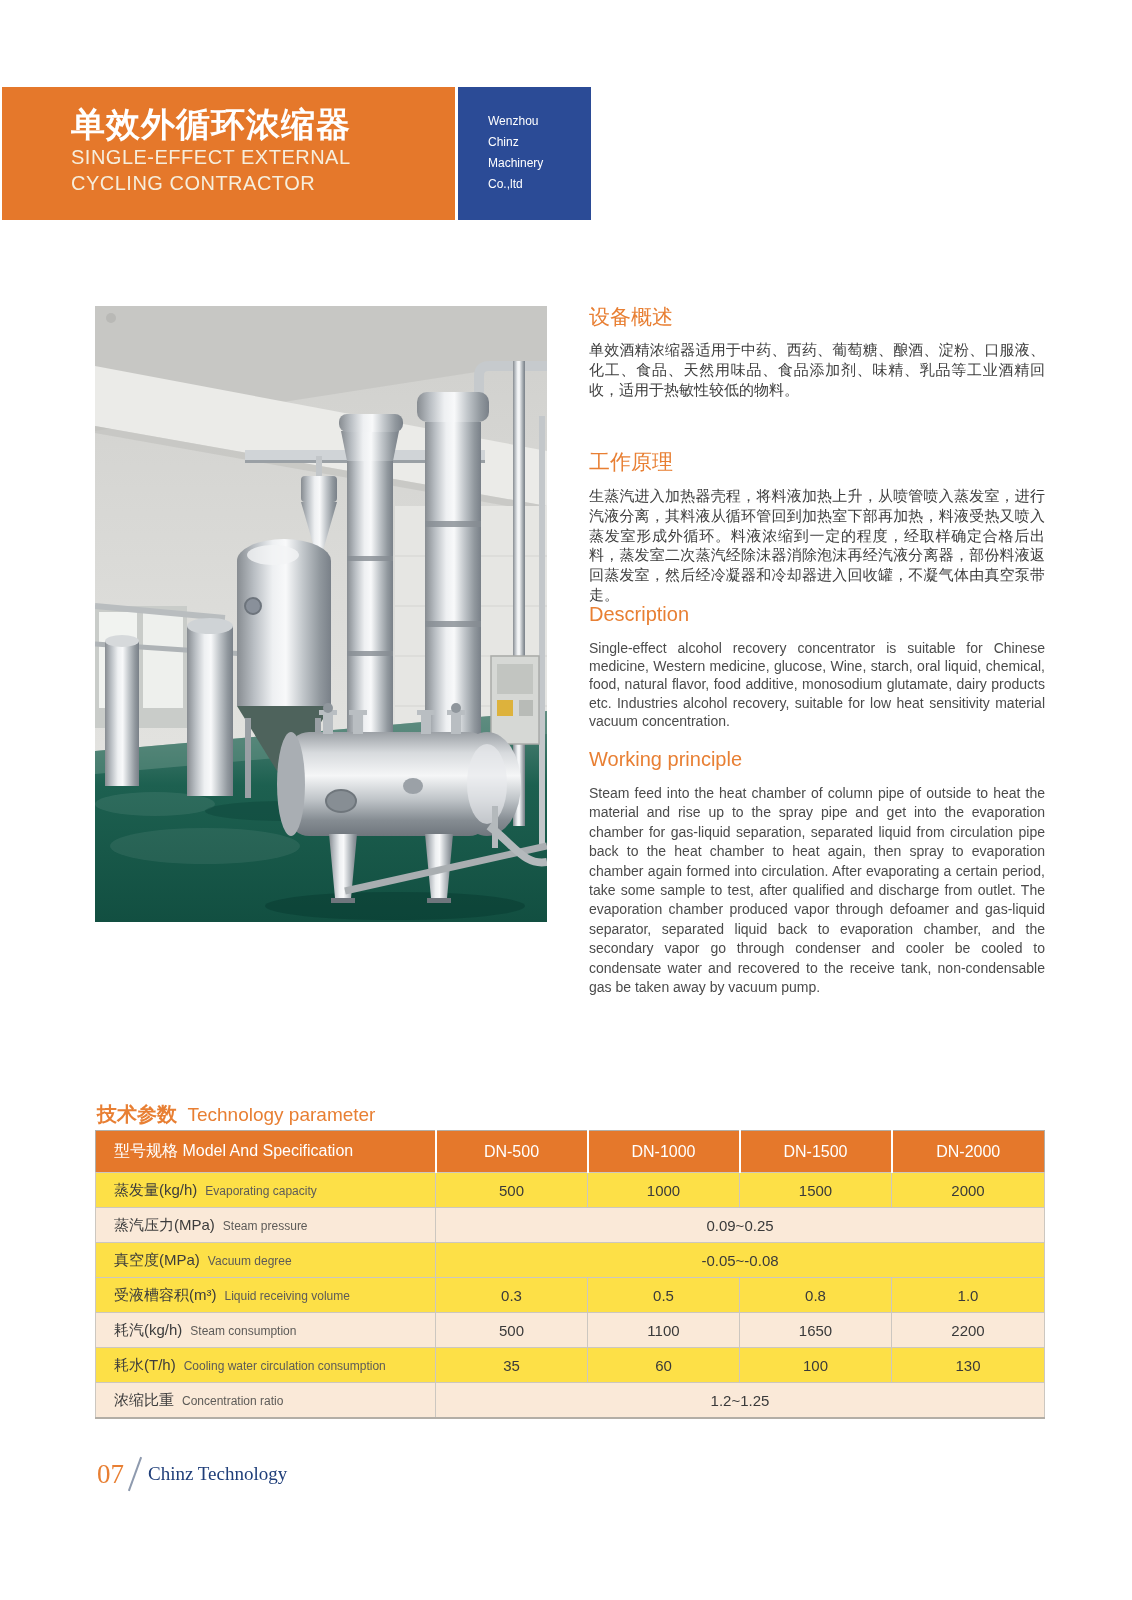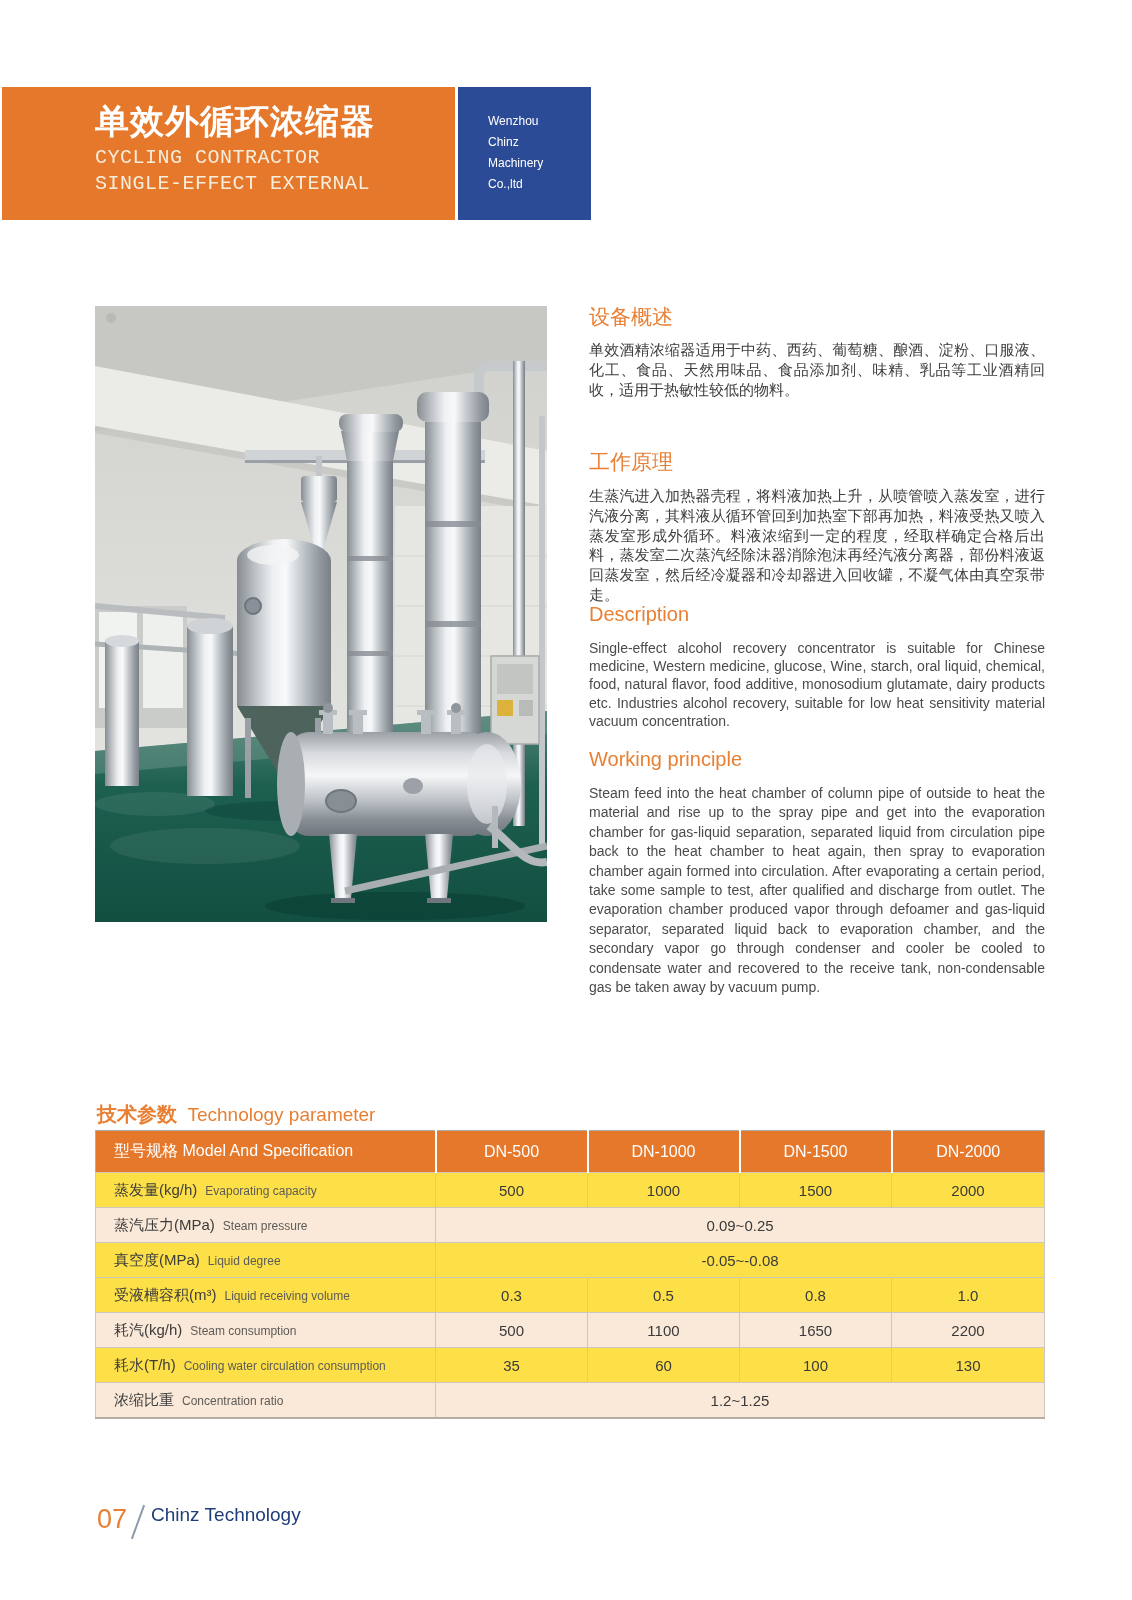--- a/index.html
+++ b/index.html
@@ -1,21 +1,21 @@
 <!DOCTYPE html>
 <html><head>
 <meta charset="utf-8">
 <style>
   html,body{margin:0;padding:0;background:#ffffff;}
   .page{position:relative;width:1132px;height:1600px;background:#fff;overflow:hidden;
         font-family:"Liberation Sans",sans-serif;margin:0 auto;}
 
   
   .banner-orange{position:absolute;left:2px;top:87px;width:453px;height:133px;
-                 background:#E5782B;box-sizing:border-box;padding:19px 0 0 93px;font-family:Liberation Mono, monospace;}
+                 background:#E5782B;box-sizing:border-box;padding:19px 0 0 69px;}
   .banner-title-zh{color:#ffffff;font-size:34px;font-weight:bold;letter-spacing:1px;line-height:36px;}
   .banner-title-en{margin-top:5px;color:#F6EEDC;font-size:20px;line-height:21px;letter-spacing:.5px;}
   .banner-blue{position:absolute;left:458px;top:87px;width:133px;height:133px;
                background:#2B4B96;box-sizing:border-box;padding:24px 0 0 30px;
                color:#ffffff;font-size:12px;line-height:21px;}
 
   
   .photo{position:absolute;left:95px;top:306px;width:452px;height:616px;overflow:hidden;background:#d6d6d3;}
   .photo svg{display:block;width:100%;height:100%;}
 
@@ -41,34 +41,34 @@
                  border:none;border-left:2px solid #fff;}
   .spec-table th:first-child{border-left:none;text-align:left;padding-left:18px;}
   .spec-table td{height:32px;border:1px solid #ccc7c0;background:#fde047;}
   .spec-table tr.peach td{background:#FAE9D8;}
   .spec-table td.c-label{text-align:left;padding-left:18px;white-space:nowrap;overflow:hidden;}
   .spec-table td.c-val{text-align:center;color:#3a3a3a;font-size:15px;}
   .spec-table .zh{font-size:15px;color:#3c3c3c;}
   .spec-table .en{font-size:12px;color:#5d5b58;margin-left:8px;}
 
   
-  .footer{position:absolute;left:97px;top:1504px;display:flex;align-items:flex-start;}
+  .footer{position:absolute;left:97px;top:1456px;display:flex;align-items:center;font-family:Liberation Serif, serif;}
   .footer .pageno{color:#E87F33;font-size:27px;}
   .footer .slash{width:2px;height:36px;background:#8e9aae;transform:rotate(20deg);margin:0 12px 0 10px;}
   .footer .brand{color:#1F3E79;font-size:19px;}
 </style>
 </head>
 <body>
 
 <div class="page">
 
   <div class="banner-orange">
     <div class="banner-title-zh">单效外循环浓缩器</div>
+    <div class="banner-title-en">SINGLE-EFFECT EXTERNAL</div>
     <div class="banner-title-en">CYCLING CONTRACTOR</div>
-    <div class="banner-title-en">SINGLE-EFFECT EXTERNAL</div>
   </div>
   <div class="banner-blue">
     <div>Wenzhou</div>
     <div>Chinz</div>
     <div>Machinery</div>
     <div>Co.,ltd</div>
   </div>
 
   <div class="photo">
     <svg viewBox="0 0 452 616" preserveAspectRatio="none">
@@ -241,21 +241,21 @@
           <td class="c-val">500</td>
           <td class="c-val">1000</td>
           <td class="c-val">1500</td>
           <td class="c-val">2000</td>
         </tr>
         <tr class="peach">
           <td class="c-label"><span class="zh">蒸汽压力(MPa)</span><span class="en">Steam pressure</span></td>
           <td colspan="4" class="c-val">0.09~0.25</td>
         </tr>
         <tr>
-          <td class="c-label"><span class="zh">真空度(MPa)</span><span class="en">Liquid degree</span></td>
+          <td class="c-label"><span class="zh">真空度(MPa)</span><span class="en">Vacuum degree</span></td>
           <td colspan="4" class="c-val">-0.05~-0.08</td>
         </tr>
         <tr>
           <td class="c-label"><span class="zh">受液槽容积(m³)</span><span class="en">Liquid receiving volume</span></td>
           <td class="c-val">0.3</td>
           <td class="c-val">0.5</td>
           <td class="c-val">0.8</td>
           <td class="c-val">1.0</td>
         </tr>
         <tr class="peach">

